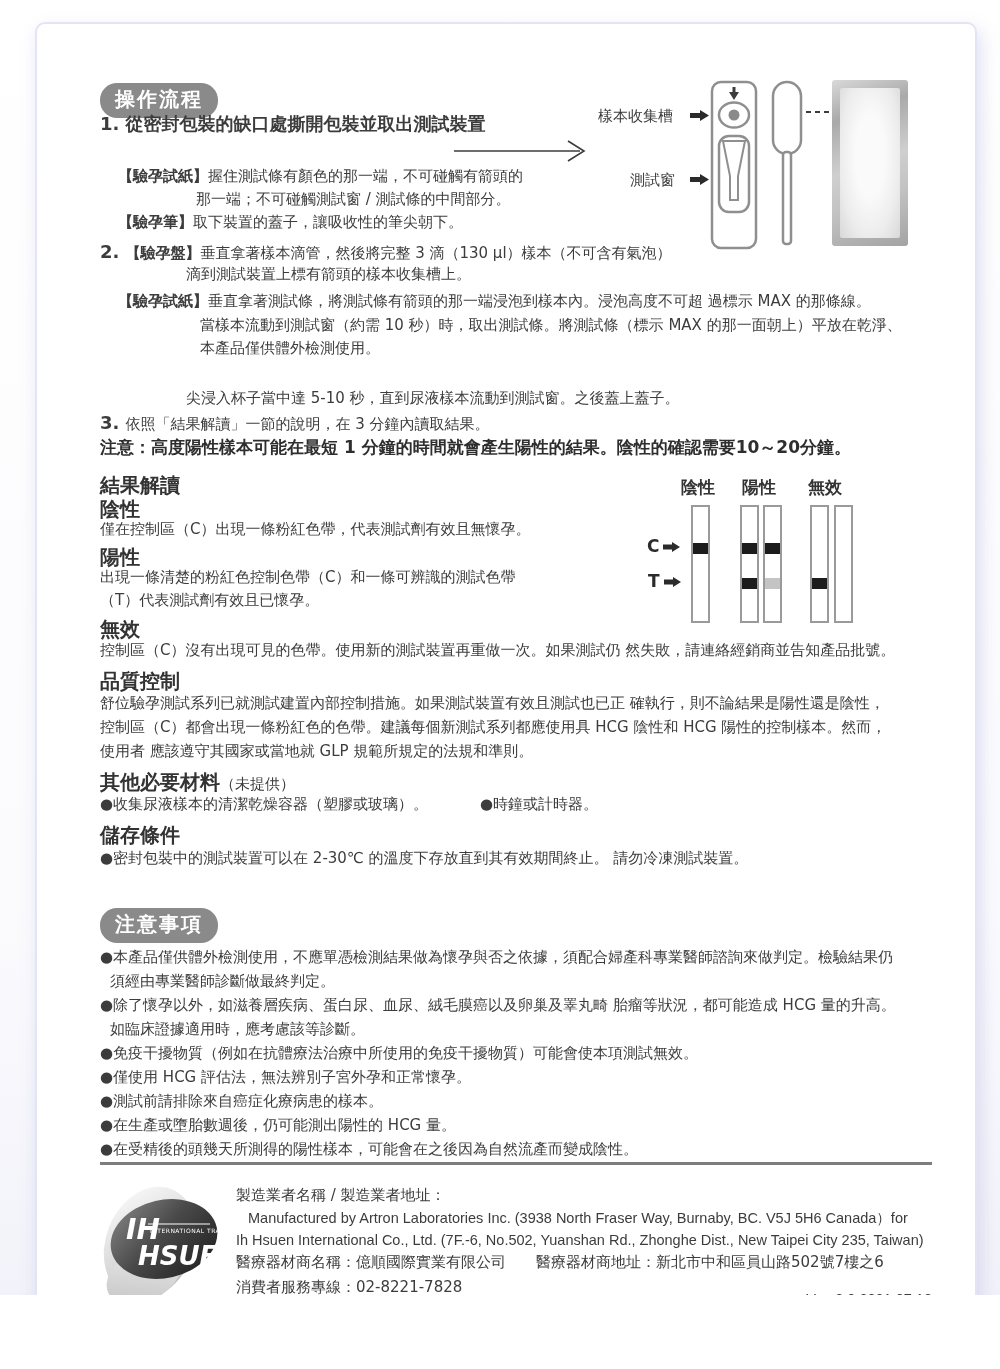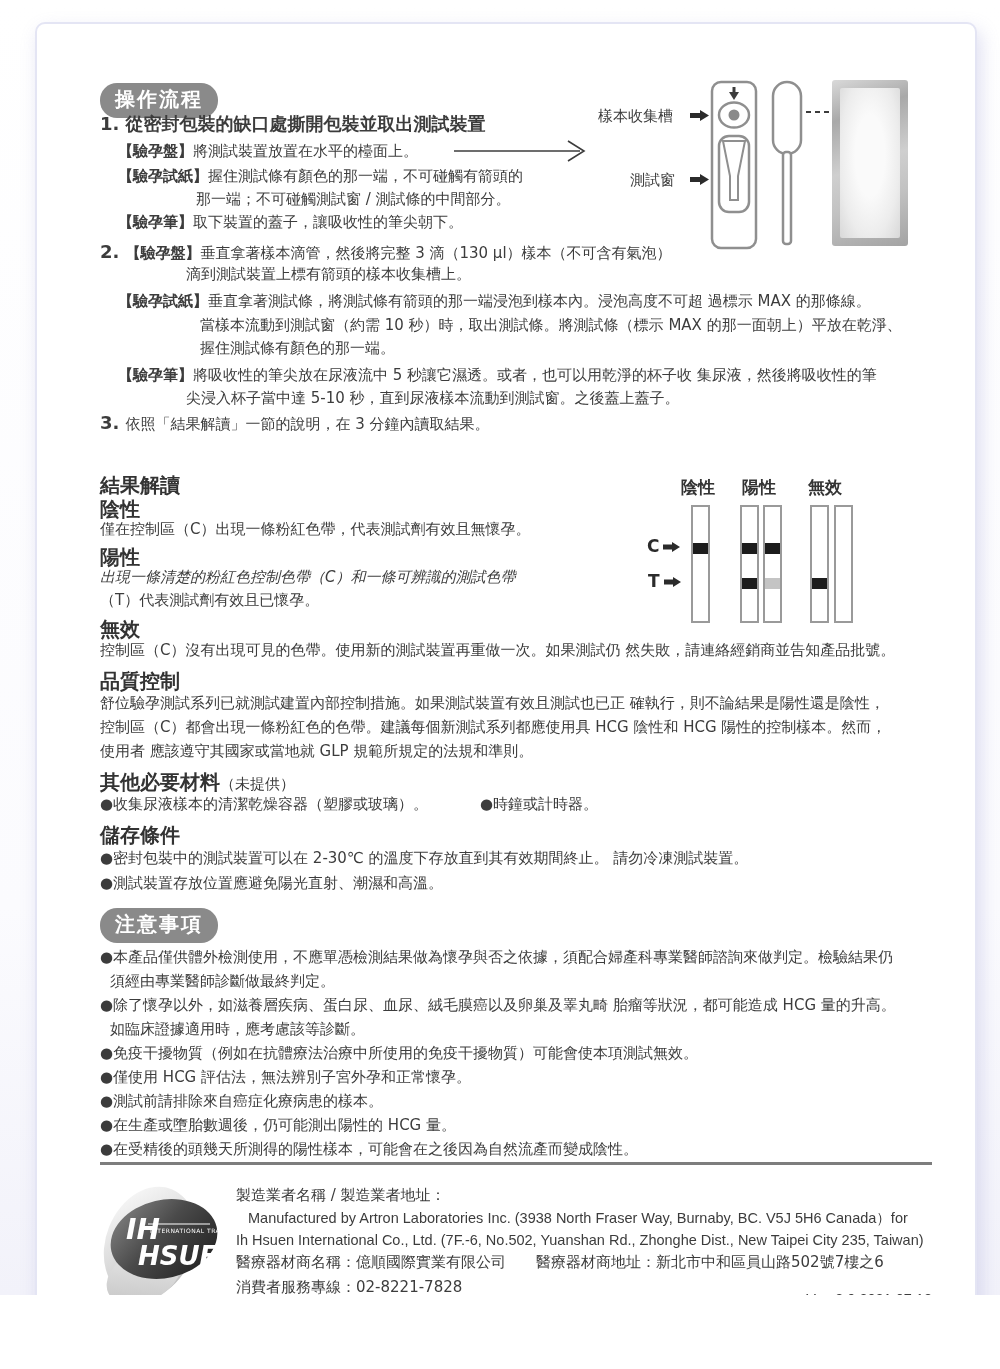--- a/index.html
+++ b/index.html
@@ -44,21 +44,20 @@
 <body>
 
 <div class="canvas">
   <div class="sheet"></div>
 
   <div class="pill" style="left:100px;top:83px;">操作流程</div>
 
   <div class="t" style="left:100px;top:113px;">
     <span class="num">1.</span><span class="big">從密封包裝的缺口處撕開包裝並取出測試裝置</span>
   </div>
-  <div class="t" style="left:118px;top:142px;"><span class="tag">【驗孕盤】</span><span>將測試裝置放置在水平的檯面上。</span></div>
   <div class="t" style="left:118px;top:167px;"><span class="tag">【驗孕試紙】</span><span>握住測試條有顏色的那一端，不可碰觸有箭頭的</span></div>
   <div class="t" style="left:118px;top:213px;"><span class="tag">【驗孕筆】</span><span>取下裝置的蓋子，讓吸收性的筆尖朝下。</span></div>
   <div class="t" style="left:196px;top:190px;"><span>那一端；不可碰觸測試窗 / 測試條的中間部分。</span></div>
 
   <svg style="left:452px;top:138px;" width="138" height="26">
     <line x1="2" y1="13" x2="128" y2="13" stroke="#3c3c3c" stroke-width="1.6"></line>
     <polyline points="116,3 132,13 116,23" fill="none" stroke="#3c3c3c" stroke-width="1.6"></polyline>
   </svg>
 
   <div class="t" style="left:598px;top:107px;">樣本收集槽</div>
@@ -93,33 +92,33 @@
   <div class="pouch" style="left:832px;top:80px;width:76px;height:166px;">
     <div class="pouch-inner"></div>
   </div>
 
   <div class="t" style="left:100px;top:241px;">
     <span class="num">2.</span><span class="tag">【驗孕盤】</span><span>垂直拿著樣本滴管，然後將完整 3 滴（130 μl）樣本（不可含有氣泡）</span>
   </div>
   <div class="t" style="left:186px;top:265px;"><span>滴到測試裝置上標有箭頭的樣本收集槽上。</span></div>
   <div class="t" style="left:118px;top:292px;"><span class="tag">【驗孕試紙】</span><span>垂直拿著測試條，將測試條有箭頭的那一端浸泡到樣本內。浸泡高度不可超 過標示 MAX 的那條線。</span></div>
   <div class="t" style="left:200px;top:316px;"><span>當樣本流動到測試窗（約需 10 秒）時，取出測試條。將測試條（標示 MAX 的那一面朝上）平放在乾淨、</span></div>
-  <div class="t" style="left:200px;top:339px;"><span>握住測試條有顏色的那一端。</span></div>
-  <div class="t" style="left:118px;top:366px;"><span class="tag">【驗孕筆】</span><span>將吸收性的筆尖放在尿液流中 5 秒讓它濕透。或者，也可以用乾淨的杯子收 集尿液，然後將吸收性的筆</span></div>
+  <div class="t" style="left:200px;top:339px;"><span>本產品僅供體外檢測使用。</span></div>
   <div class="t" style="left:186px;top:389px;"><span>尖浸入杯子當中達 5-10 秒，直到尿液樣本流動到測試窗。之後蓋上蓋子。</span></div>
 
   <div class="t" style="left:100px;top:412px;">
     <span class="num">3.</span><span>依照「結果解讀」一節的說明，在 3 分鐘內讀取結果。</span>
   </div>
+  <div class="t note" style="left:100px;top:437px;">注意：高度陽性樣本可能在最短 1 分鐘的時間就會產生陽性的結果。陰性的確認需要10～20分鐘。</div>
 
   <div class="h" style="left:100px;top:472px;">結果解讀</div>
   <div class="h" style="left:100px;top:496px;">陰性</div>
   <div class="t" style="left:100px;top:520px;">僅在控制區（C）出現一條粉紅色帶，代表測試劑有效且無懷孕。</div>
   <div class="h" style="left:100px;top:544px;">陽性</div>
-  <div class="t" style="left:100px;top:568px;font-style:italic;">出現一條清楚的粉紅色控制色帶（C）和一條可辨識的測試色帶</div>
+  <div class="t" style="left:100px;top:568px;">出現一條清楚的粉紅色控制色帶（C）和一條可辨識的測試色帶</div>
   <div class="t" style="left:100px;top:591px;">（T）代表測試劑有效且已懷孕。</div>
   <div class="h" style="left:100px;top:616px;">無效</div>
   <div class="t" style="left:100px;top:641px;">控制區（C）沒有出現可見的色帶。使用新的測試裝置再重做一次。如果測試仍 然失敗，請連絡經銷商並告知產品批號。</div>
 
   <div class="h" style="left:681px;top:476px;font-size:17px;">陰性</div>
   <div class="h" style="left:742px;top:476px;font-size:17px;">陽性</div>
   <div class="h" style="left:808px;top:476px;font-size:17px;">無效</div>
 
   <div class="t ctrow" style="left:647px;top:536px;">
     <span>C</span>
@@ -156,21 +155,20 @@
   <div class="t" style="left:100px;top:742px;">使用者 應該遵守其國家或當地就 GLP 規範所規定的法規和準則。</div>
 
   <div class="t" style="left:100px;top:770px;">
     <span class="h" style="position:static;">其他必要材料</span><span>（未提供）</span>
   </div>
   <div class="t" style="left:100px;top:795px;">●收集尿液樣本的清潔乾燥容器（塑膠或玻璃）。</div>
   <div class="t" style="left:480px;top:795px;">●時鐘或計時器。</div>
 
   <div class="h" style="left:100px;top:822px;">儲存條件</div>
   <div class="t" style="left:100px;top:849px;">●密封包裝中的測試裝置可以在 2-30℃ 的溫度下存放直到其有效期間終止。 請勿冷凍測試裝置。</div>
-  <div class="t" style="left:100px;top:874px;">●測試裝置存放位置應避免陽光直射、潮濕和高溫。</div>
 
   <div class="pill" style="left:100px;top:908px;">注意事項</div>
   <div class="t" style="left:100px;top:948px;">●本產品僅供體外檢測使用，不應單憑檢測結果做為懷孕與否之依據，須配合婦產科專業醫師諮詢來做判定。檢驗結果仍</div>
   <div class="t" style="left:110px;top:972px;">須經由專業醫師診斷做最終判定。</div>
   <div class="t" style="left:100px;top:996px;">●除了懷孕以外，如滋養層疾病、蛋白尿、血尿、絨毛膜癌以及卵巢及睪丸畸 胎瘤等狀況，都可能造成 HCG 量的升高。</div>
   <div class="t" style="left:110px;top:1020px;">如臨床證據適用時，應考慮該等診斷。</div>
   <div class="t" style="left:100px;top:1044px;">●免疫干擾物質（例如在抗體療法治療中所使用的免疫干擾物質）可能會使本項測試無效。</div>
   <div class="t" style="left:100px;top:1068px;">●僅使用 HCG 評估法，無法辨別子宮外孕和正常懷孕。</div>
   <div class="t" style="left:100px;top:1092px;">●測試前請排除來自癌症化療病患的樣本。</div>
   <div class="t" style="left:100px;top:1116px;">●在生產或墮胎數週後，仍可能測出陽性的 HCG 量。</div>

